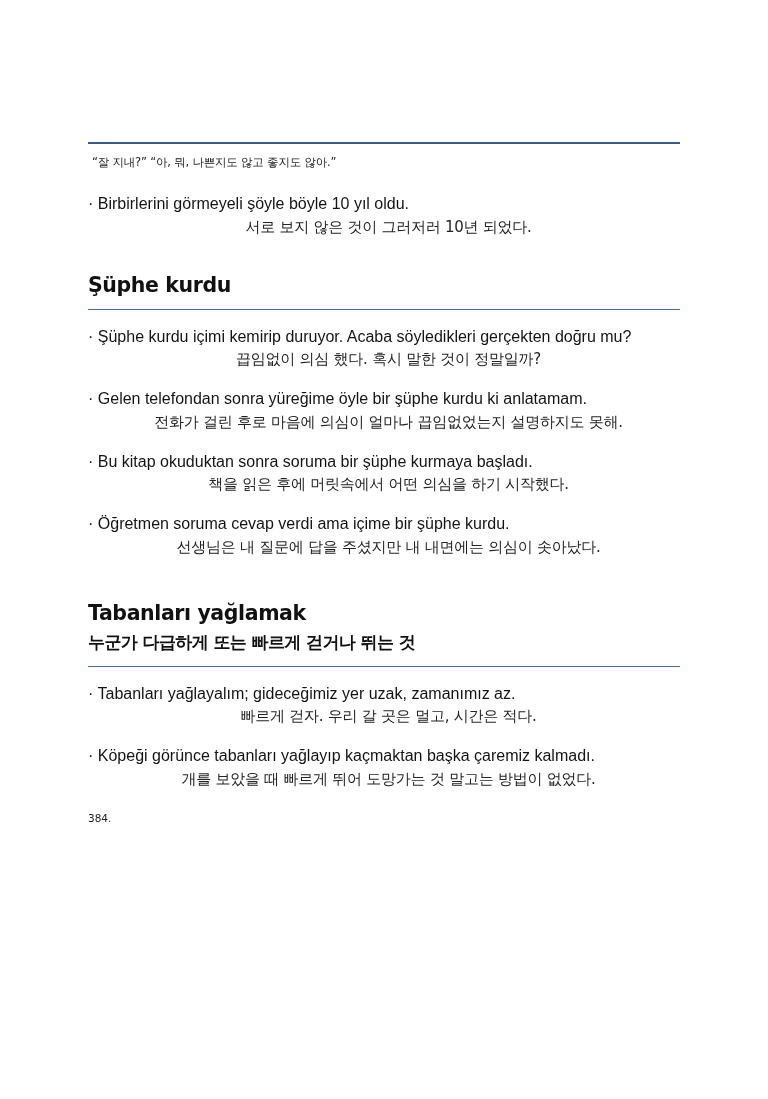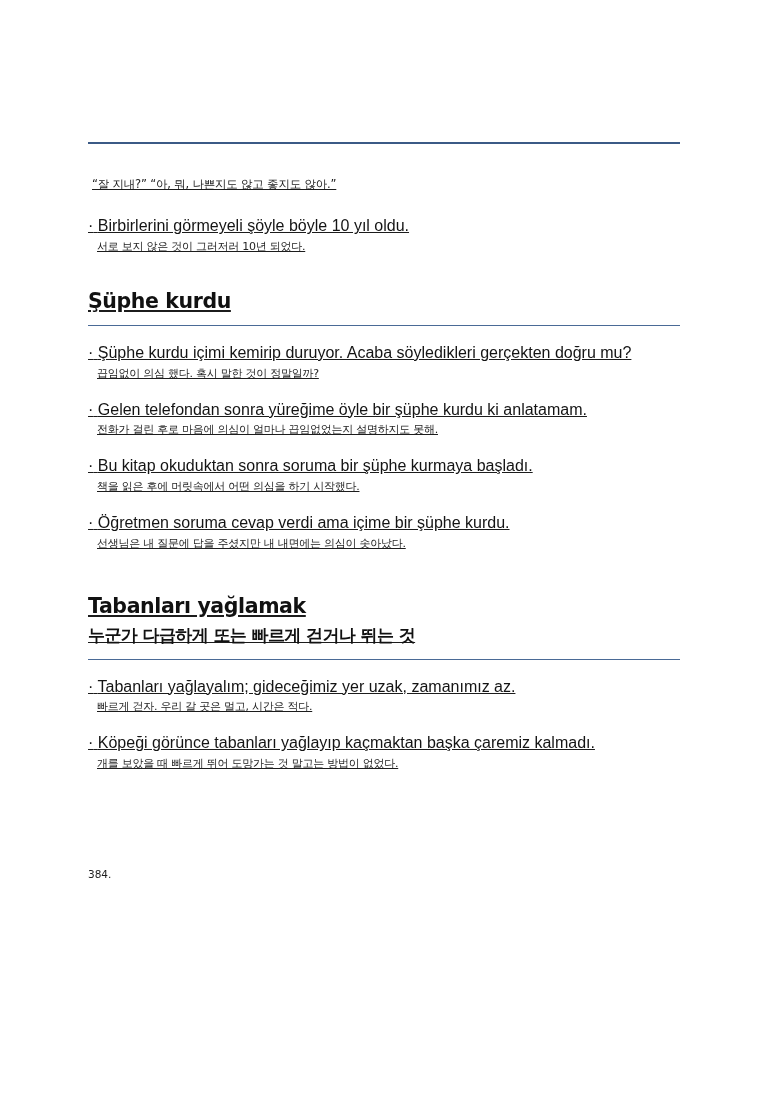--- a/index.html
+++ b/index.html
@@ -26,23 +26,22 @@
     position: absolute;
     left: 0;
     top: 142px;
     width: 592px;
     height: 2px;
     background: #3b5a86;
   }
   .content {
     position: absolute;
     left: 0;
-    top: 176px;
+    top: 154px;
     width: 592px;
-    text-decoration: underline;
   }
 
   
   .quote-line {
     font-family: "DejaVu Sans", sans-serif;
     font-size: 11.5px;
     line-height: 1.5;
     color: #1b1b1b;
     margin: 0 0 6px 4px;
     letter-spacing: -0.2px;
@@ -60,25 +59,26 @@
     color: #141414;
     margin: 0;
     text-indent: -9px;
     padding-left: 9px;
   }
   .tr-line .bullet {
     color: #141414;
   }
   .ko-line {
     font-family: "DejaVu Sans", sans-serif;
-    font-size: 11px;
+    font-size: 15px;
     line-height: 1.45;
     color: #232323;
     margin: 1px 0 0 9px;
     letter-spacing: -0.25px;
+    text-align: center;
   }
 
   
   .section {
     margin-top: 34px;
   }
   .section.second {
     margin-top: 42px;
   }
   .heading-row {
@@ -116,21 +116,21 @@
   .entries {
     margin-top: 0;
   }
   .entries .entry + .entry {
     margin-top: 17px;
   }
 
   .page-number {
     position: absolute;
     left: 0;
-    top: 868px;
+    top: 812px;
     font-family: "DejaVu Sans", sans-serif;
     font-size: 10.5px;
     color: #1d1d1d;
   }
 </style>
 </head>
 <body>
 
 <div class="page">
 

